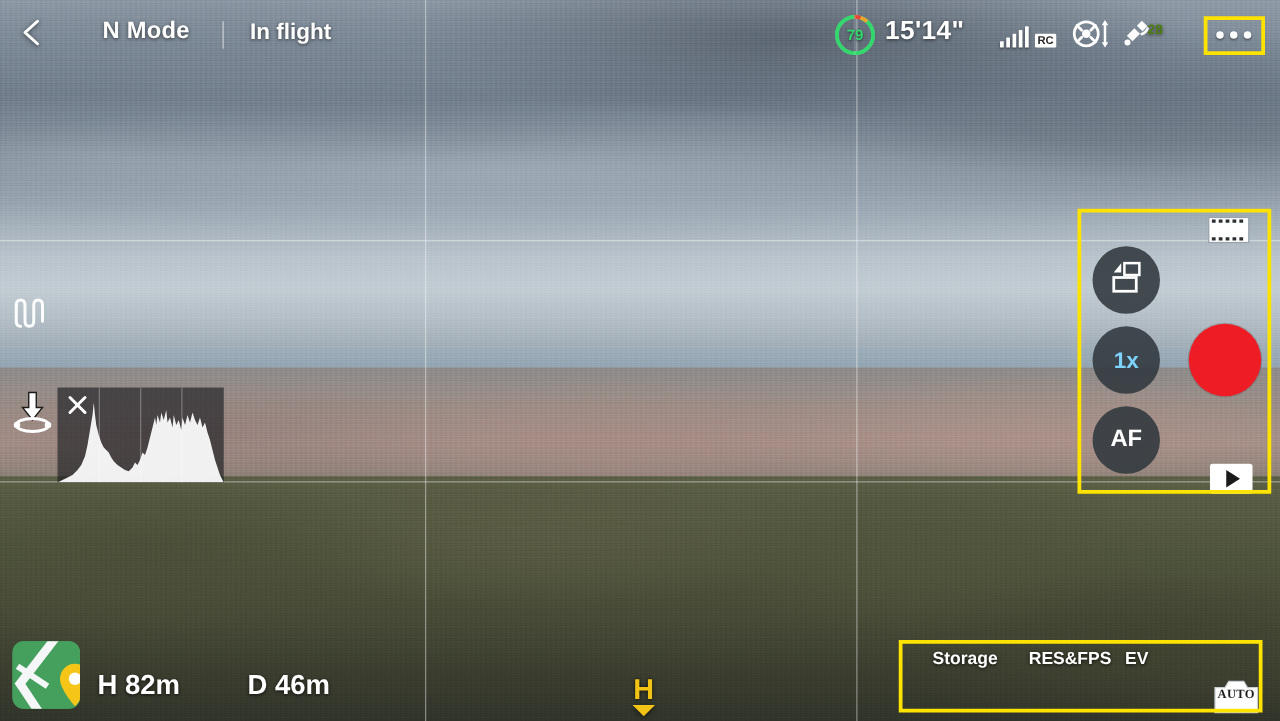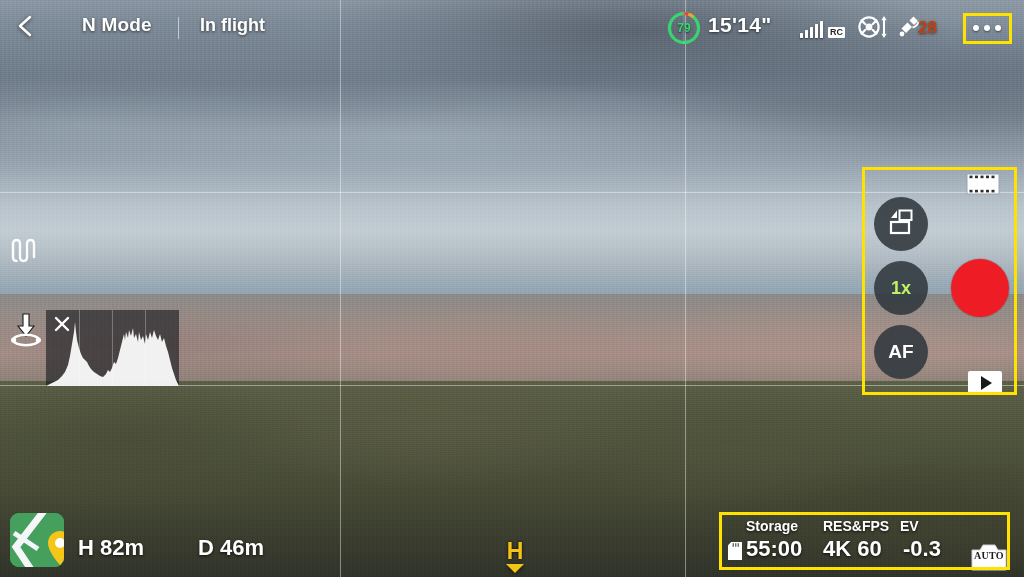--- a/index.html
+++ b/index.html
@@ -118,21 +118,21 @@
   .rc-signal .bar { width:3px; background:#fff; border-radius:.5px;
     box-shadow:0 1px 2px rgba(0,0,0,.5); }
   .rc-badge {
     margin-left:3px; background:#fff; color:#2a2a2a; font-size:9px; font-weight:bold;
     padding:1px 2px; border-radius:1px; line-height:1; align-self:flex-end;
   }
   .vision-icon { position:absolute; left:857px; top:14px; width:34px; height:26px; }
   .sat-icon { position:absolute; left:898px; top:14px; width:24px; height:24px; }
   .sat-count {
     position:absolute; left:918px; top:18px;
-    font-size:17px; font-weight:bold; color:#c2410c;
+    font-size:11px; font-weight:bold; color:#4d7c0f;
     text-shadow:0 1px 3px rgba(0,0,0,.6);
   }
 
   .menu-dots {
     position:absolute; left:963px; top:13px; width:48px; height:30px;
     display:flex; align-items:center; justify-content:center; gap:5px; cursor:pointer;
   }
   .menu-dots i {
     width:6px; height:6px; border-radius:50%; background:#fff; display:block;
     box-shadow:0 1px 2px rgba(0,0,0,.5);
@@ -161,21 +161,21 @@
   
   .right-panel { position:absolute; left:866px; top:175px; width:150px; height:218px; z-index:21; }
   .circle-btn {
     position:absolute; width:54px; height:54px; border-radius:50%;
     background:rgba(48,56,62,.88);
     display:flex; align-items:center; justify-content:center; cursor:pointer;
   }
   .circle-btn.b1 { left:8px; top:22px; }
   .circle-btn.b2 { left:8px; top:86px; }
   .circle-btn.b3 { left:8px; top:150px; }
-  .zoom-label { font-size:18px; font-weight:bold; color:#bef264;text-align:right; }
+  .zoom-label { font-size:18px; font-weight:bold; color:#7dd3fc;text-align:right; }
   .af-label { font-size:19px; font-weight:bold; color:#fff; }
 
   .record-btn {
     position:absolute; left:85px; top:84px; width:58px; height:58px;
     border-radius:50%; background:#ee1c24; cursor:pointer;
     box-shadow:0 0 0 1px rgba(0,0,0,.12);
   }
   .film-icon { position:absolute; left:100px; top:-2px; width:34px; height:22px; cursor:pointer; }
   .play-btn {
     position:absolute; left:102px; top:196px; width:34px; height:24px;
@@ -450,35 +450,20 @@
       <span class="tcol-b2">D 46m</span>
     </div>
   </div>
 
   <div class="cam-info">
     <div class="hdr">
       <span class="ci-storage-h">Storage</span>
       <span class="ci-res-h">RES&amp;FPS</span>
       <span class="ci-ev-h">EV</span>
     </div>
-    <div class="vals">
-      <span class="sd-icon">
-        <svg width="14" height="18" viewBox="0 0 14 18">
-          <path d="M3.2 0 H14 V18 H0 V3.2 Z" fill="#ffffff"></path>
-          <g fill="#5c6166">
-            <rect x="4.6" y="1.2" width="1.3" height="3.6"></rect>
-            <rect x="7.1" y="1.2" width="1.3" height="3.6"></rect>
-            <rect x="9.6" y="1.2" width="1.3" height="3.6"></rect>
-          </g>
-        </svg>
-      </span>
-      <span class="ci-storage-v">55:00</span>
-      <span class="ci-res-v">4K 60</span>
-      <span class="ci-ev-v">-0.3</span>
-    </div>
 
     <div class="auto-btn">
       <svg width="38" height="30" viewBox="0 0 38 30">
         <path d="M2 8 H10 L13 3 H25 L28 8 H36 V28 H2 Z" fill="#ffffff" stroke="#c9ced3" stroke-width="1"></path>
       </svg>
       <div class="txt">AUTO</div>
     </div>
   </div>
 
   <div class="hl" style="left:963px; top:13px; width:49px; height:31px;"></div>

